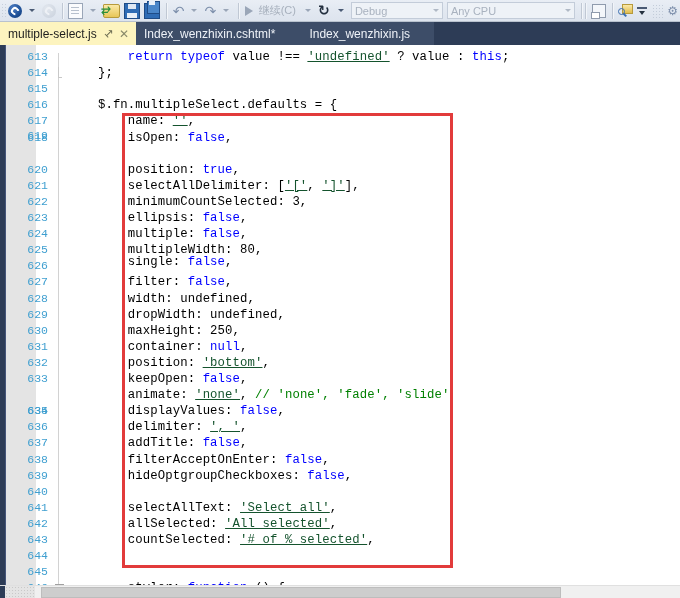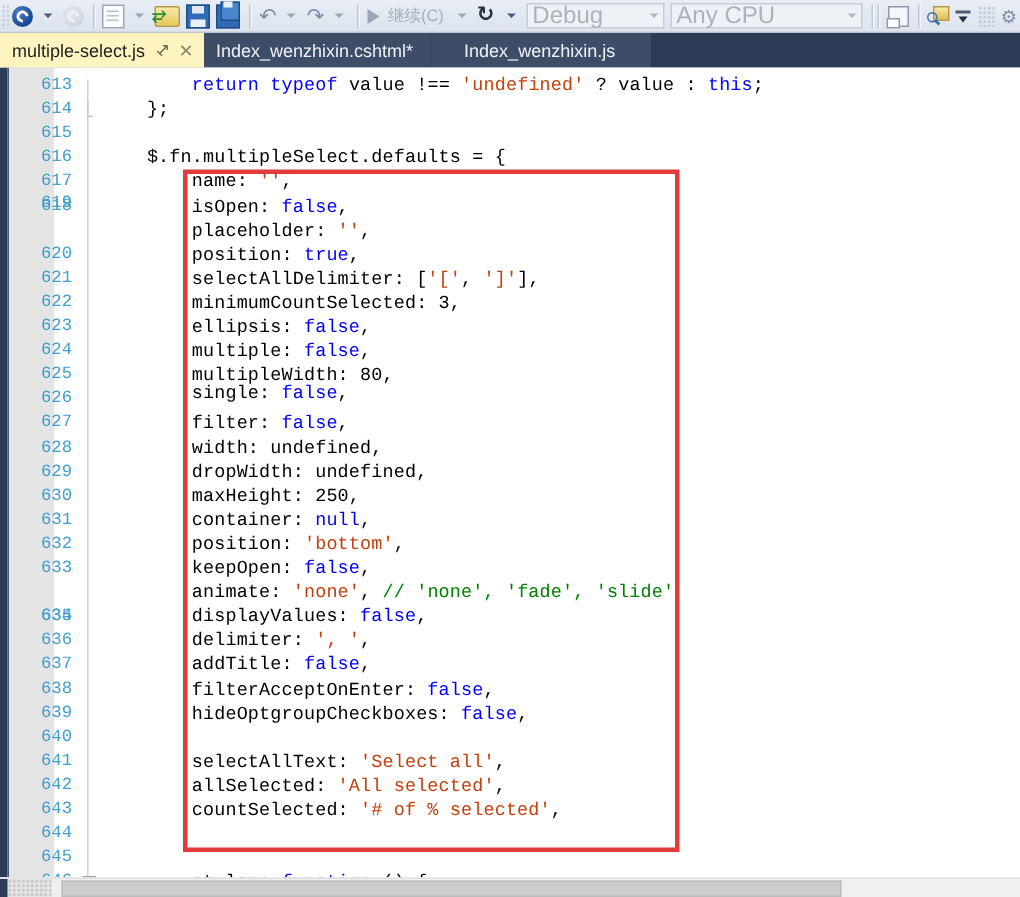--- a/index.html
+++ b/index.html
@@ -31,21 +31,21 @@
   .tb-arrow{width:0;height:0;border-left:3px solid transparent;border-right:3px solid transparent;
     border-top:3px solid #4a5a74;margin:0 3px;}
   .tb-arrow.dim{border-top-color:#9aa6b8;}
   .tb-text{color:#3a4454;font-size:11px;white-space:nowrap;padding:0 2px;}
   .tb-text.dim{color:#a7b0bd;}
   .combo{
     height:17px;min-width:92px;border:1px solid #c3ccd9;background:#eef2f7;
     display:flex;align-items:center;justify-content:space-between;
     box-sizing:border-box;padding:0 3px;margin:0 2px;
   }
-  .combo .cb-label{color:#a9b2bf;font-size:16px;}
+  .combo .cb-label{color:#a9b2bf;font-size:11px;}
   .combo .cb-caret{width:0;height:0;border-left:3px solid transparent;border-right:3px solid transparent;
     border-top:3px solid #b0b9c6;}
 
   
   .ic{display:inline-block;position:relative;}
   .ic-nav{width:14px;height:14px;border-radius:50%;
     background:radial-gradient(circle at 35% 30%, #4f7fc4 0%, #1d4f96 60%, #143a73 100%);}
   .ic-nav::after{content:"";position:absolute;left:3px;top:3px;width:8px;height:8px;
     border:2px solid #fff;border-radius:50%;border-right-color:transparent;
     transform:rotate(40deg);box-sizing:border-box;}
@@ -124,21 +124,21 @@
     font-family:"Liberation Mono","DejaVu Sans Mono",monospace;
     font-size:11.5px;color:#3f9fd0;letter-spacing:0px;
     height:16px;line-height:16px;
   }
   .cl{
     position:absolute;left:68px;height:16px;line-height:16px;
     font-family:"Liberation Mono","DejaVu Sans Mono",monospace;
     font-size:12.3px;color:#000000;white-space:pre;letter-spacing:0.1px;
   }
   .kw{color:#0000ff;}
-  .str{color:#c2410c;}
+  .str{color:#14532d;text-decoration:underline;}
   .cmt{color:#008000;}
 
   
   .fold-box{
     position:absolute;width:9px;height:9px;border:1px solid #a0a0a0;background:#fff;
     box-sizing:border-box;
   }
   .fold-box::before{content:"";position:absolute;left:1px;top:3px;width:5px;height:1px;background:#555;}
   .fold-tick{position:absolute;width:1px;background:#c8c8c8;}
   .fold-tick-h{position:absolute;height:1px;background:#c8c8c8;}
@@ -297,21 +297,20 @@
         <div class="cl" style="top: 20.1px;"><span>    };</span></div>
         <div class="ln" style="top: 36.2px;">615</div>
         <div class="cl" style="top: 36.2px;"><span></span></div>
         <div class="ln" style="top: 52.3px;">616</div>
         <div class="cl" style="top: 52.3px;"><span>    $.fn.multipleSelect.defaults = {</span></div>
         <div class="ln" style="top: 68.4px;">617</div>
         <div class="cl" style="top: 68.4px;"><span>        name: </span><span class="str">''</span><span>,</span></div>
         <div class="ln" style="top: 84.5px;">618</div>
         <div class="cl" style="top: 84.5px;"><span>        isOpen: </span><span class="kw">false</span><span>,</span></div>
         <div class="ln" style="top: 83px;">619</div>
-        <div class="cl" style="top: 100.6px;"><span>        placeholder: </span><span class="str">''</span><span>,</span></div>
         <div class="ln" style="top: 116.7px;">620</div>
         <div class="cl" style="top: 116.7px;"><span>        position: </span><span class="kw">true</span><span>,</span></div>
         <div class="ln" style="top: 132.8px;">621</div>
         <div class="cl" style="top: 132.8px;"><span>        selectAllDelimiter: [</span><span class="str">'['</span><span>, </span><span class="str">']'</span><span>],</span></div>
         <div class="ln" style="top: 148.9px;">622</div>
         <div class="cl" style="top: 148.9px;"><span>        minimumCountSelected: 3,</span></div>
         <div class="ln" style="top: 165px;">623</div>
         <div class="cl" style="top: 165px;"><span>        ellipsis: </span><span class="kw">false</span><span>,</span></div>
         <div class="ln" style="top: 181.1px;">624</div>
         <div class="cl" style="top: 181.1px;"><span>        multiple: </span><span class="kw">false</span><span>,</span></div>

